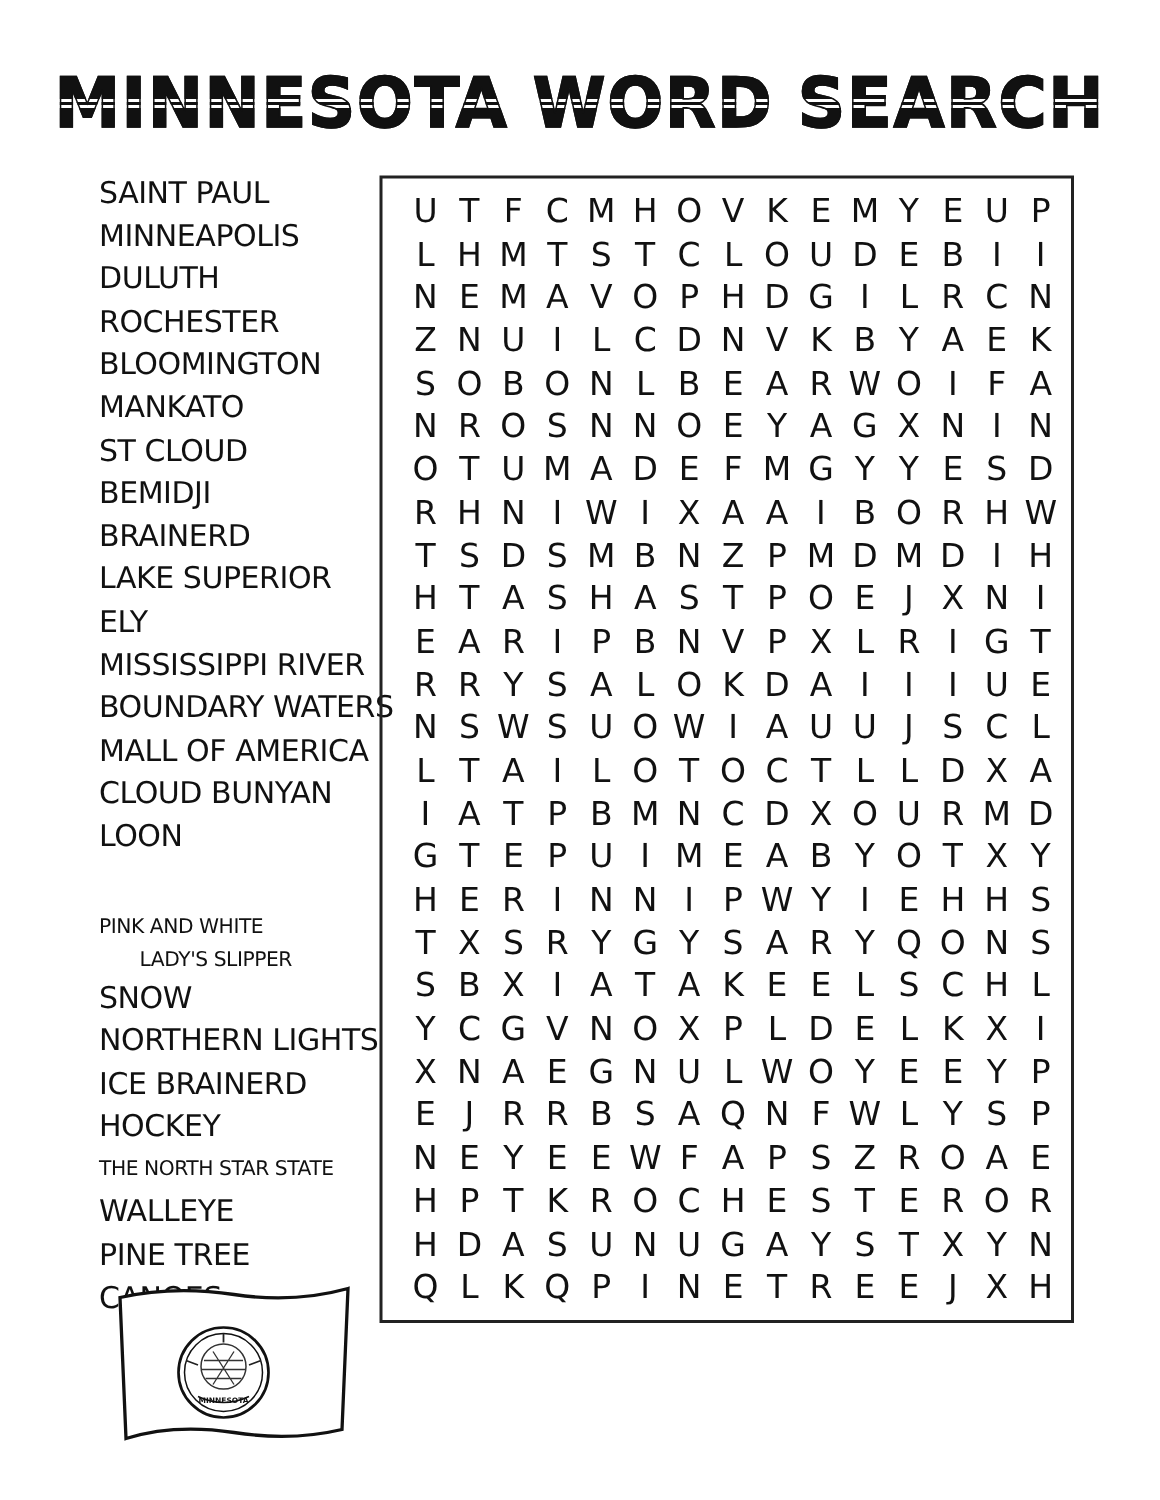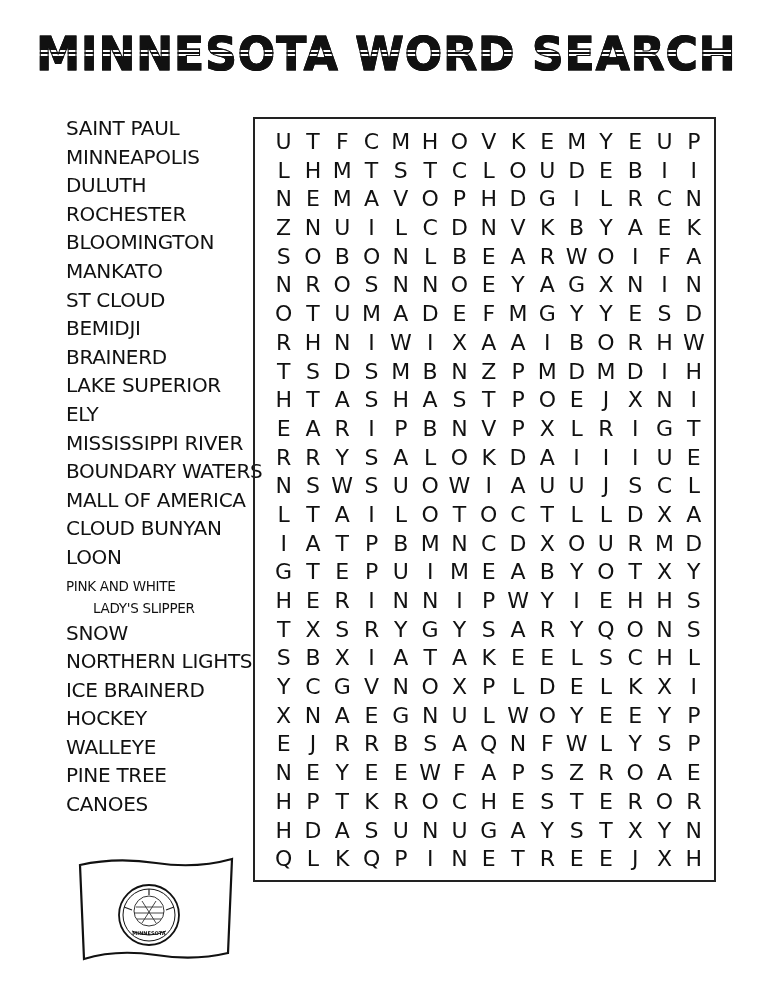--- a/index.html
+++ b/index.html
@@ -7,27 +7,27 @@
   .title {
     position: absolute; left: 0; top: 38px; width: 773px; text-align: center;
     font-family: "DejaVu Sans", sans-serif; font-weight: bold; font-size: 44px; letter-spacing: 1px;
     color: #111;
     -webkit-text-stroke: 1px #111;
     background: repeating-linear-gradient(to bottom, #111 0px, #111 22px, #fff 22px, #fff 24px, #111 24px, #111 26px, #fff 26px, #fff 28px);
     -webkit-background-clip: text; background-clip: text;
     -webkit-text-fill-color: transparent;
     transform: scaleY(1.05);
   }
-  .title-wrap { position:absolute; left:0; top:28px; width:666px; height:58px;text-decoration:underline; }
+  .title-wrap { position:absolute; left:0; top:44px; width:666px; height:58px;text-decoration:underline; }
   .title-wrap .title { top: 0; }
   .wordlist { position: absolute; left: 66px; top: 117px; width: 185px; }
   .word { font-family: "DejaVu Sans", sans-serif; font-size: 20px; height: 28.6px; line-height: 22px; white-space: nowrap; letter-spacing: -0.3px; transform-origin: left; }
   .word.small { font-size: 13.5px; }
   .word.indent { padding-left: 27px; height: 25px; }
-  .word.cont { height: 22px; }
+  .word.cont { height: 22px; margin-top: 32px; }
   .grid-box {
     position: absolute; left: 253px; top: 117px; width: 463px; height: 765px;
     border: 2px solid #222; box-sizing: border-box;
   }
   .grid { position: absolute; left: 14px; top: 9px; }
   .grid-row { display: flex; height: 28.7px; }
   .cell { width: 29.3px; text-align: center; font-family: "DejaVu Sans", sans-serif; font-size: 22px; line-height: 28px; color: #111; font-weight: normal; }
   .flag { position: absolute; left: 76px; top: 855px; width: 160px; height: 110px; }
 </style>
 </head>
@@ -53,20 +53,21 @@
     <div class="word normal">BOUNDARY WATERS</div>
     <div class="word normal">MALL OF AMERICA</div>
     <div class="word normal">CLOUD BUNYAN</div>
     <div class="word normal">LOON</div>
     <div class="word small cont">PINK AND WHITE</div>
     <div class="word small indent">LADY'S SLIPPER</div>
     <div class="word normal">SNOW</div>
     <div class="word normal">NORTHERN LIGHTS</div>
     <div class="word normal">ICE BRAINERD</div>
     <div class="word normal">HOCKEY</div>
+    <div class="word small">THE NORTH STAR STATE</div>
     <div class="word normal">WALLEYE</div>
     <div class="word normal">PINE TREE</div>
     <div class="word normal">CANOES</div>
   </div>
 
 <div class="grid-box">
   <div class="grid" id="grid">
       <div class="grid-row">
         <div class="cell">U</div>
         <div class="cell">T</div>

